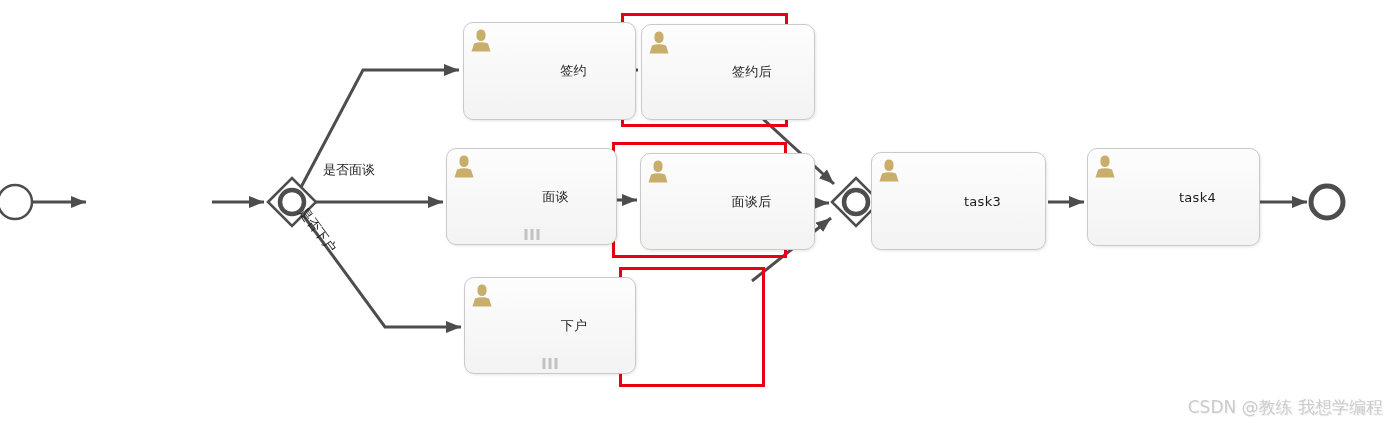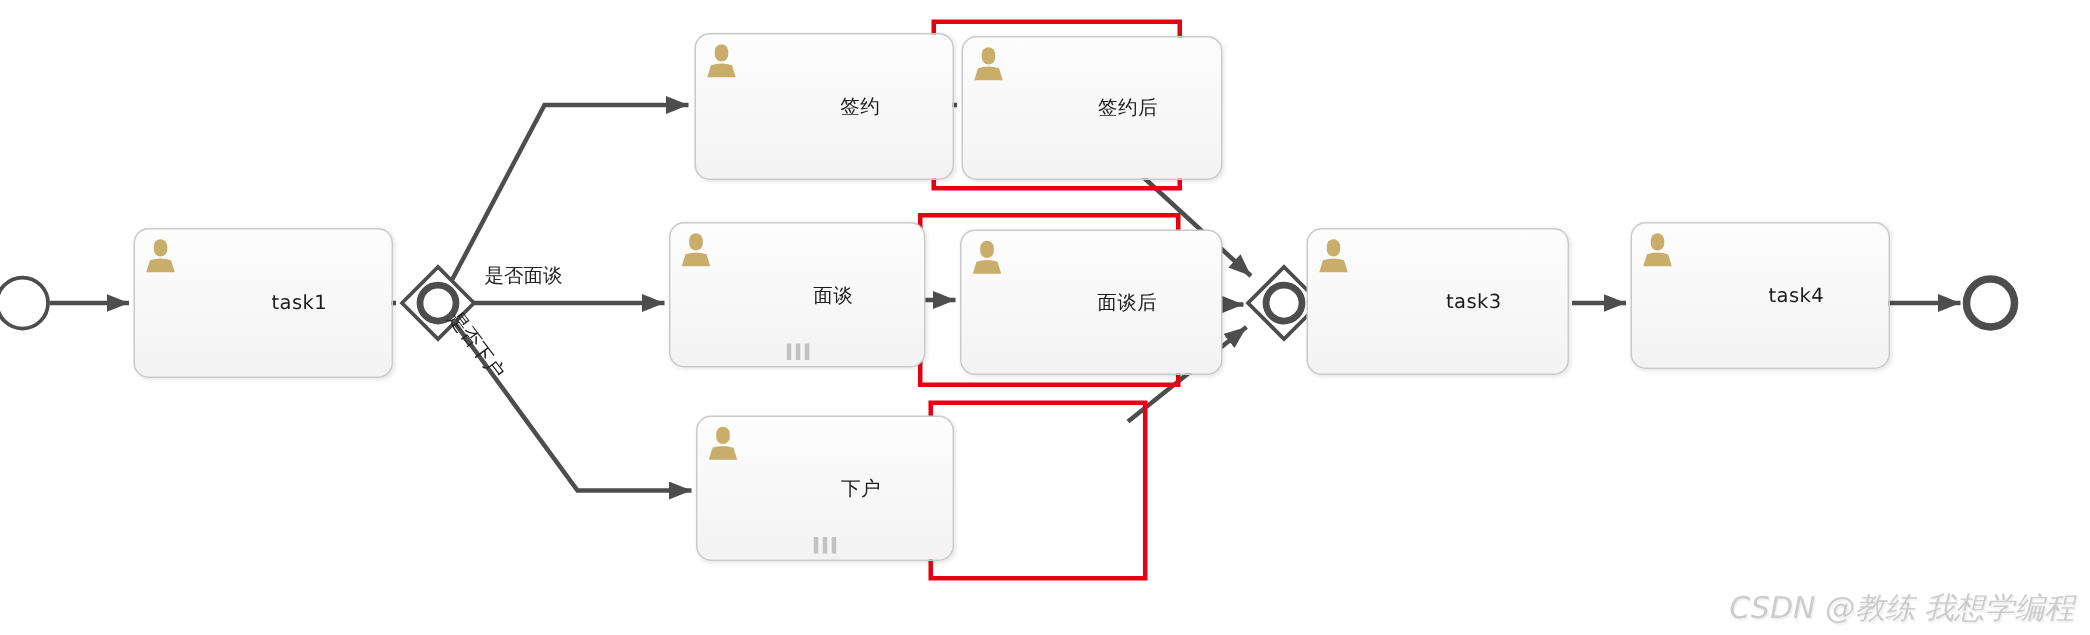--- a/index.html
+++ b/index.html
@@ -16,22 +16,22 @@
   .user-icon path,.user-icon rect{fill:#c8ad6b;}
   .mi-marker{position:absolute;bottom:4px;left:50%;transform:translateX(-50%);
              display:flex;gap:3px;}
   .mi-marker span{display:block;width:3px;height:11px;background:#c2c2c2;}
 
   .highlight-rect{position:absolute;border:3px solid #e60012;background:transparent;}
 
   .edge-label{position:absolute;font-size:13px;color:#222;white-space:nowrap;}
   .edge-label.rotated{transform:rotate(53deg);transform-origin:0 0;}
 
-  .watermark{position:absolute;right:10px;bottom:4px;font-size:20px;color:#cccccc;
-             text-shadow:1px 1px 0 #f2f2f2;white-space:nowrap;font-style:italic;}
+  .watermark{position:absolute;right:10px;bottom:4px;font-size:17px;color:#cccccc;
+             text-shadow:1px 1px 0 #f2f2f2;white-space:nowrap;}
 </style>
 </head>
 <body>
 
 <div id="canvas">
 
   <svg id="flow-svg" viewBox="0 0 1393 423">
     <defs>
       <marker id="ah" markerUnits="userSpaceOnUse" markerWidth="16" markerHeight="13" refX="15" refY="6" orient="auto">
         <path d="M0,0 L15,6 L0,12 Z" fill="#4d4d4d"></path>
@@ -70,27 +70,20 @@
       <circle cx="856" cy="202" r="12" fill="none" stroke="#4d4d4d" stroke-width="4.5"></circle>
     </g>
 
     <path d="M622,289 L552,301" stroke="#e60012" stroke-width="5.5" fill="none" marker-end="url(#rh)"></path>
   </svg>
 
   <div class="highlight-rect" style="left:621px;top:13px;width:161px;height:108px;"></div>
   <div class="highlight-rect" style="left:612px;top:142px;width:169px;height:110px;"></div>
   <div class="highlight-rect" style="left:619px;top:267px;width:140px;height:114px;"></div>
 
-  <div class="task-node" style="left:89px;top:152px;width:123px;height:98px;">
-    <svg class="user-icon" viewBox="0 0 20 23">
-      <rect x="5.5" y="0.5" width="9" height="11.5" rx="4.5"></rect>
-      <path d="M0.5,22.5 L3,14.5 Q10,12.2 17,14.5 L19.5,22.5 Z"></path>
-    </svg>
-    <span class="task-label">task1</span>
-  </div>
 
   <div class="task-node" style="left:463px;top:22px;width:123px;height:96px;">
     <svg class="user-icon" viewBox="0 0 20 23">
       <rect x="5.5" y="0.5" width="9" height="11.5" rx="4.5"></rect>
       <path d="M0.5,22.5 L3,14.5 Q10,12.2 17,14.5 L19.5,22.5 Z"></path>
     </svg>
     <span class="task-label">签约</span>
   </div>
 
   <div class="task-node" style="left:446px;top:148px;width:121px;height:95px;">
@@ -145,18 +138,18 @@
   </div>
 
   <div class="task-node" style="left:1087px;top:148px;width:123px;height:96px;">
     <svg class="user-icon" viewBox="0 0 20 23">
       <rect x="5.5" y="0.5" width="9" height="11.5" rx="4.5"></rect>
       <path d="M0.5,22.5 L3,14.5 Q10,12.2 17,14.5 L19.5,22.5 Z"></path>
     </svg>
     <span class="task-label">task4</span>
   </div>
 
-  <div class="edge-label" style="left:323px;top:175px;">是否面谈</div>
+  <div class="edge-label" style="left:323px;top:161px;">是否面谈</div>
   <div class="edge-label rotated" style="left:309px;top:204px;">是否下户</div>
 
   <div class="watermark">CSDN @教练 我想学编程</div>
 
 </div>
 
 </body></html>

